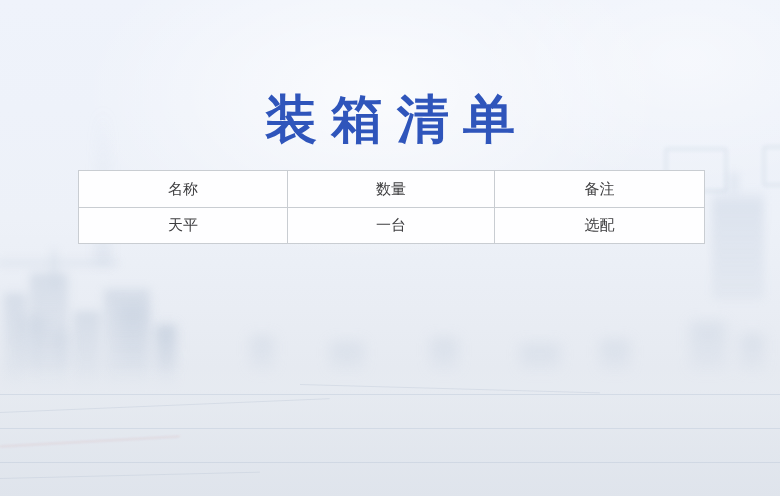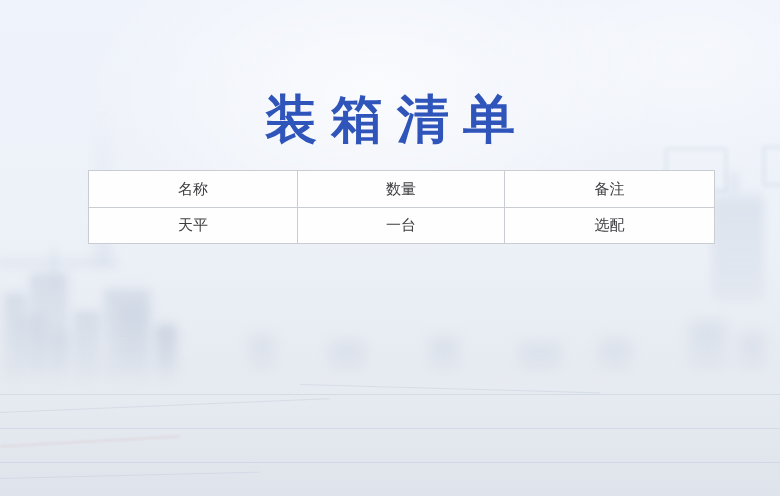--- a/index.html
+++ b/index.html
@@ -165,21 +165,20 @@
     margin-top: 36px;
   }
 
   
   #packing-table-wrap {
     position: absolute;
     left: 78px;
     top: 170px;
     width: 626px;
     z-index: 6;
-    margin-left: 10px;
   }
 
   table.packing-table {
     width: 100%;
     border-collapse: collapse;
     background: #fefeff;
     table-layout: fixed;
   }
 
   table.packing-table th,

